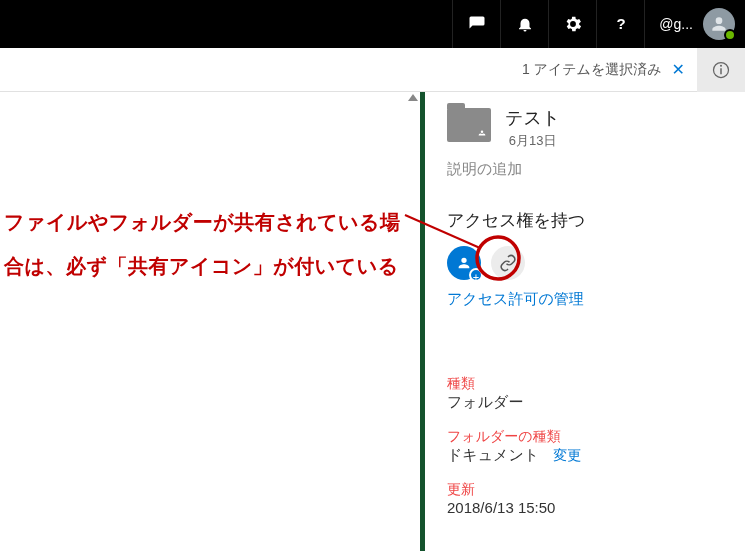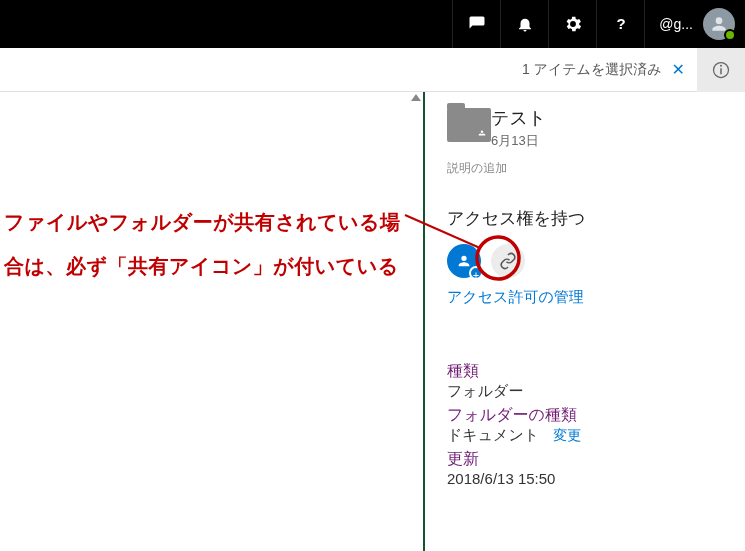--- a/index.html
+++ b/index.html
@@ -84,21 +84,21 @@
 
   
   .main {
     position: absolute;
     top: 92px; left: 0; right: 0; bottom: 0;
     display: flex;
   }
   .left-pane {
     flex: 1;
     position: relative;
-    border-right: 2px solid #14532d;
+    border-right: 5px solid #14532d;
   }
   .left-pane .scroll-indicator {
     position: absolute; top: 2px; right: 2px;
     width: 0; height: 0;
     border-left: 5px solid transparent;
     border-right: 5px solid transparent;
     border-bottom: 7px solid #888;
   }
 
   .annotation-text {
@@ -122,22 +122,24 @@
   
   .details {
     width: 320px;
     padding: 14px 22px 14px 22px;
     position: relative;
     overflow: hidden;
   }
 
   .item-head {
     display: flex;
+    gap: 14px;
     align-items: flex-start;
     margin-bottom: 8px;
+    text-align: center;
   }
   .folder-icon {
     width: 44px; height: 34px;
     background: #8a8a8a;
     border-radius: 2px;
     position: relative;
     margin-top: 2px;
   }
   .folder-icon::before {
     content: "";
@@ -146,21 +148,21 @@
     background: #8a8a8a;
     border-radius: 2px 2px 0 0;
   }
   .folder-icon .share-mark {
     position: absolute; right: 3px; bottom: 2px;
     color: #fff; font-size: 10px;
   }
   .item-title { font-size: 18px; color: #222; }
   .item-subdate { font-size: 13px; color: #666; margin-top: 2px; }
 
-  .add-desc { color: #888; font-size: 12px; margin: 10px 0 30px 0; cursor: pointer; }
+  .add-desc { color: #888; font-size: 15px; margin: 10px 0 30px 0; cursor: pointer; }
 
   .section-h { font-size: 17px; color: #222; margin-bottom: 14px; }
 
   .access-row { display: flex; gap: 10px; align-items: center; margin-bottom: 10px; }
   .circ {
     width: 34px; height: 34px; border-radius: 50%;
     display: flex; align-items: center; justify-content: center;
   }
   .circ.person { background: #0078d4; position: relative; }
   .circ.person svg { fill: #fff; }
@@ -169,21 +171,21 @@
     width: 14px; height: 14px; border-radius: 50%;
     background: #0078d4; color: #fff;
     font-size: 11px; line-height: 14px; text-align: center;
     border: 2px solid #fff;
   }
   .circ.link { background: #ececec; }
   .circ.link svg { stroke: #555; fill: none; stroke-width: 2; }
 
   .manage-link { color: #0078d4; font-size: 15px; cursor: pointer; margin-bottom: 50px; display: inline-block; }
 
-  .info-block .label { color: #701a75; font-size: 16px; margin-top: 4px; }
+  .info-block .label { color: #ef4444; font-size: 14px; margin-top: 16px; }
   .info-block .value { color: #333; font-size: 15px; }
   .change-link { color: #0078d4; font-size: 14px; margin-left: 10px; cursor: pointer; }
 </style>
 </head>
 <body>
 
 <div class="topbar">
   <div class="icon-cell">
     <svg width="18" height="18" viewBox="0 0 24 24">
         <path d="M20 2H4a2 2 0 0 0-2 2v14l4-4h14a2 2 0 0 0 2-2V4a2 2 0 0 0-2-2z"></path>

